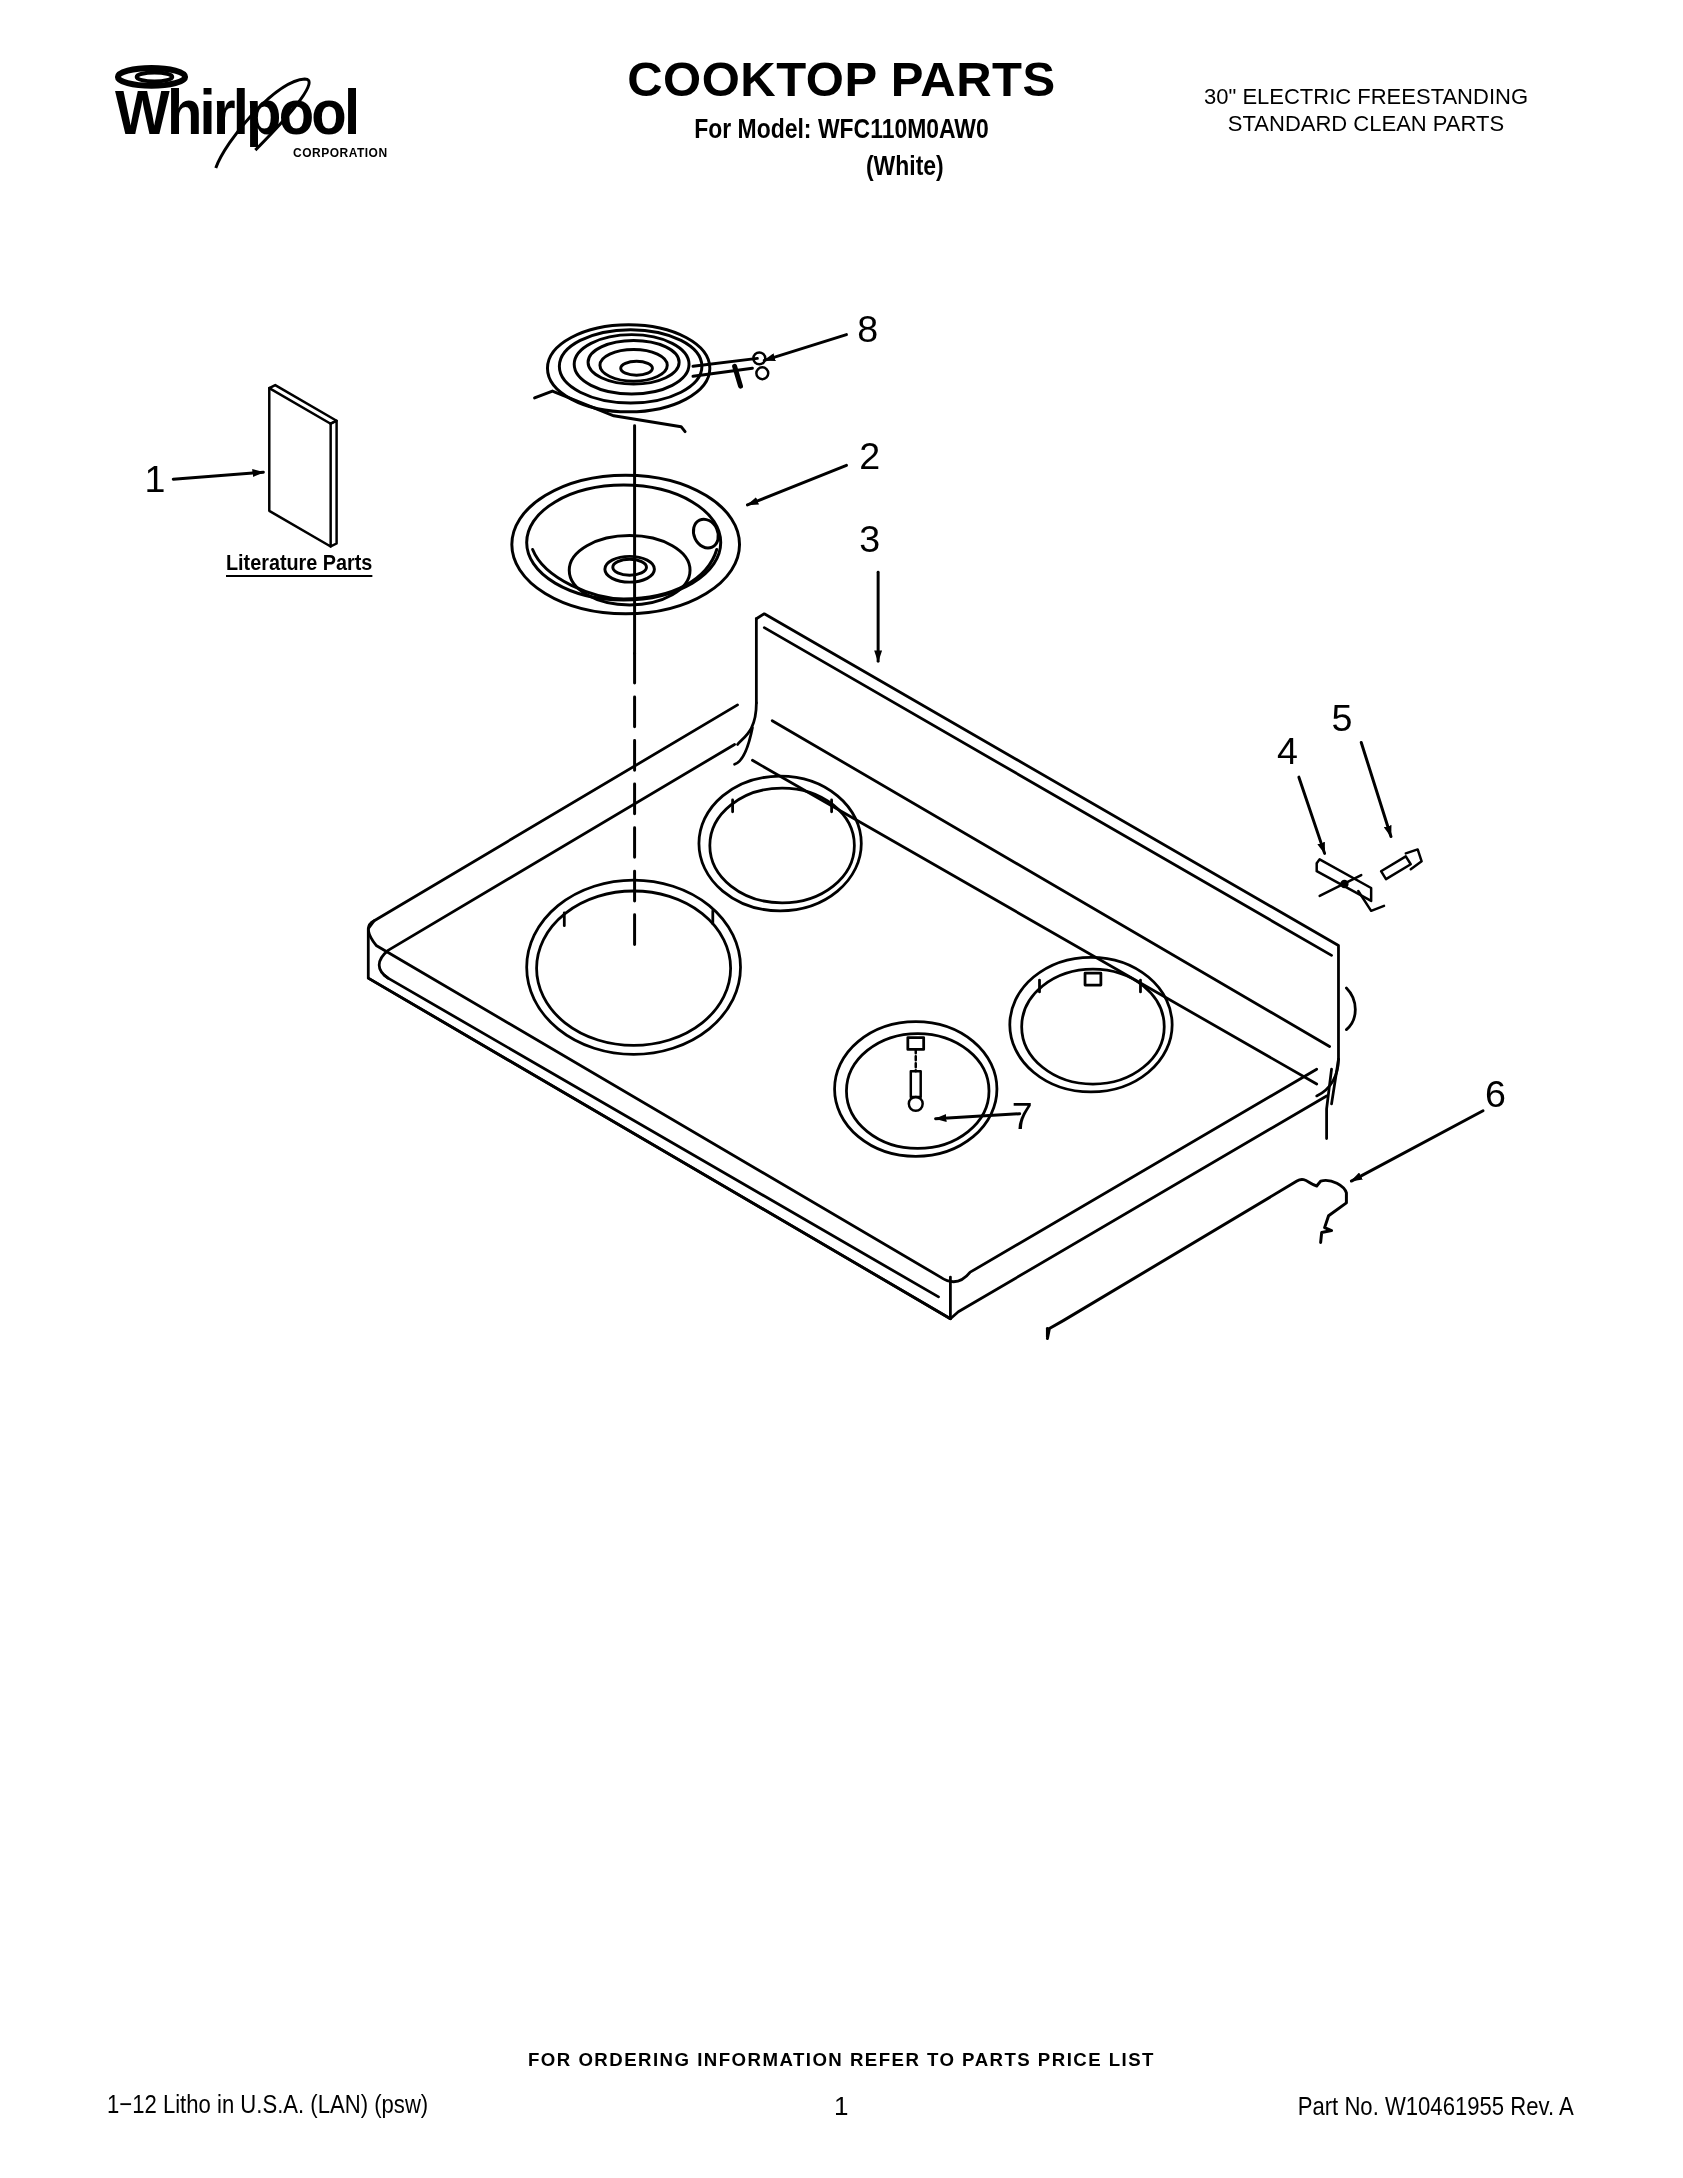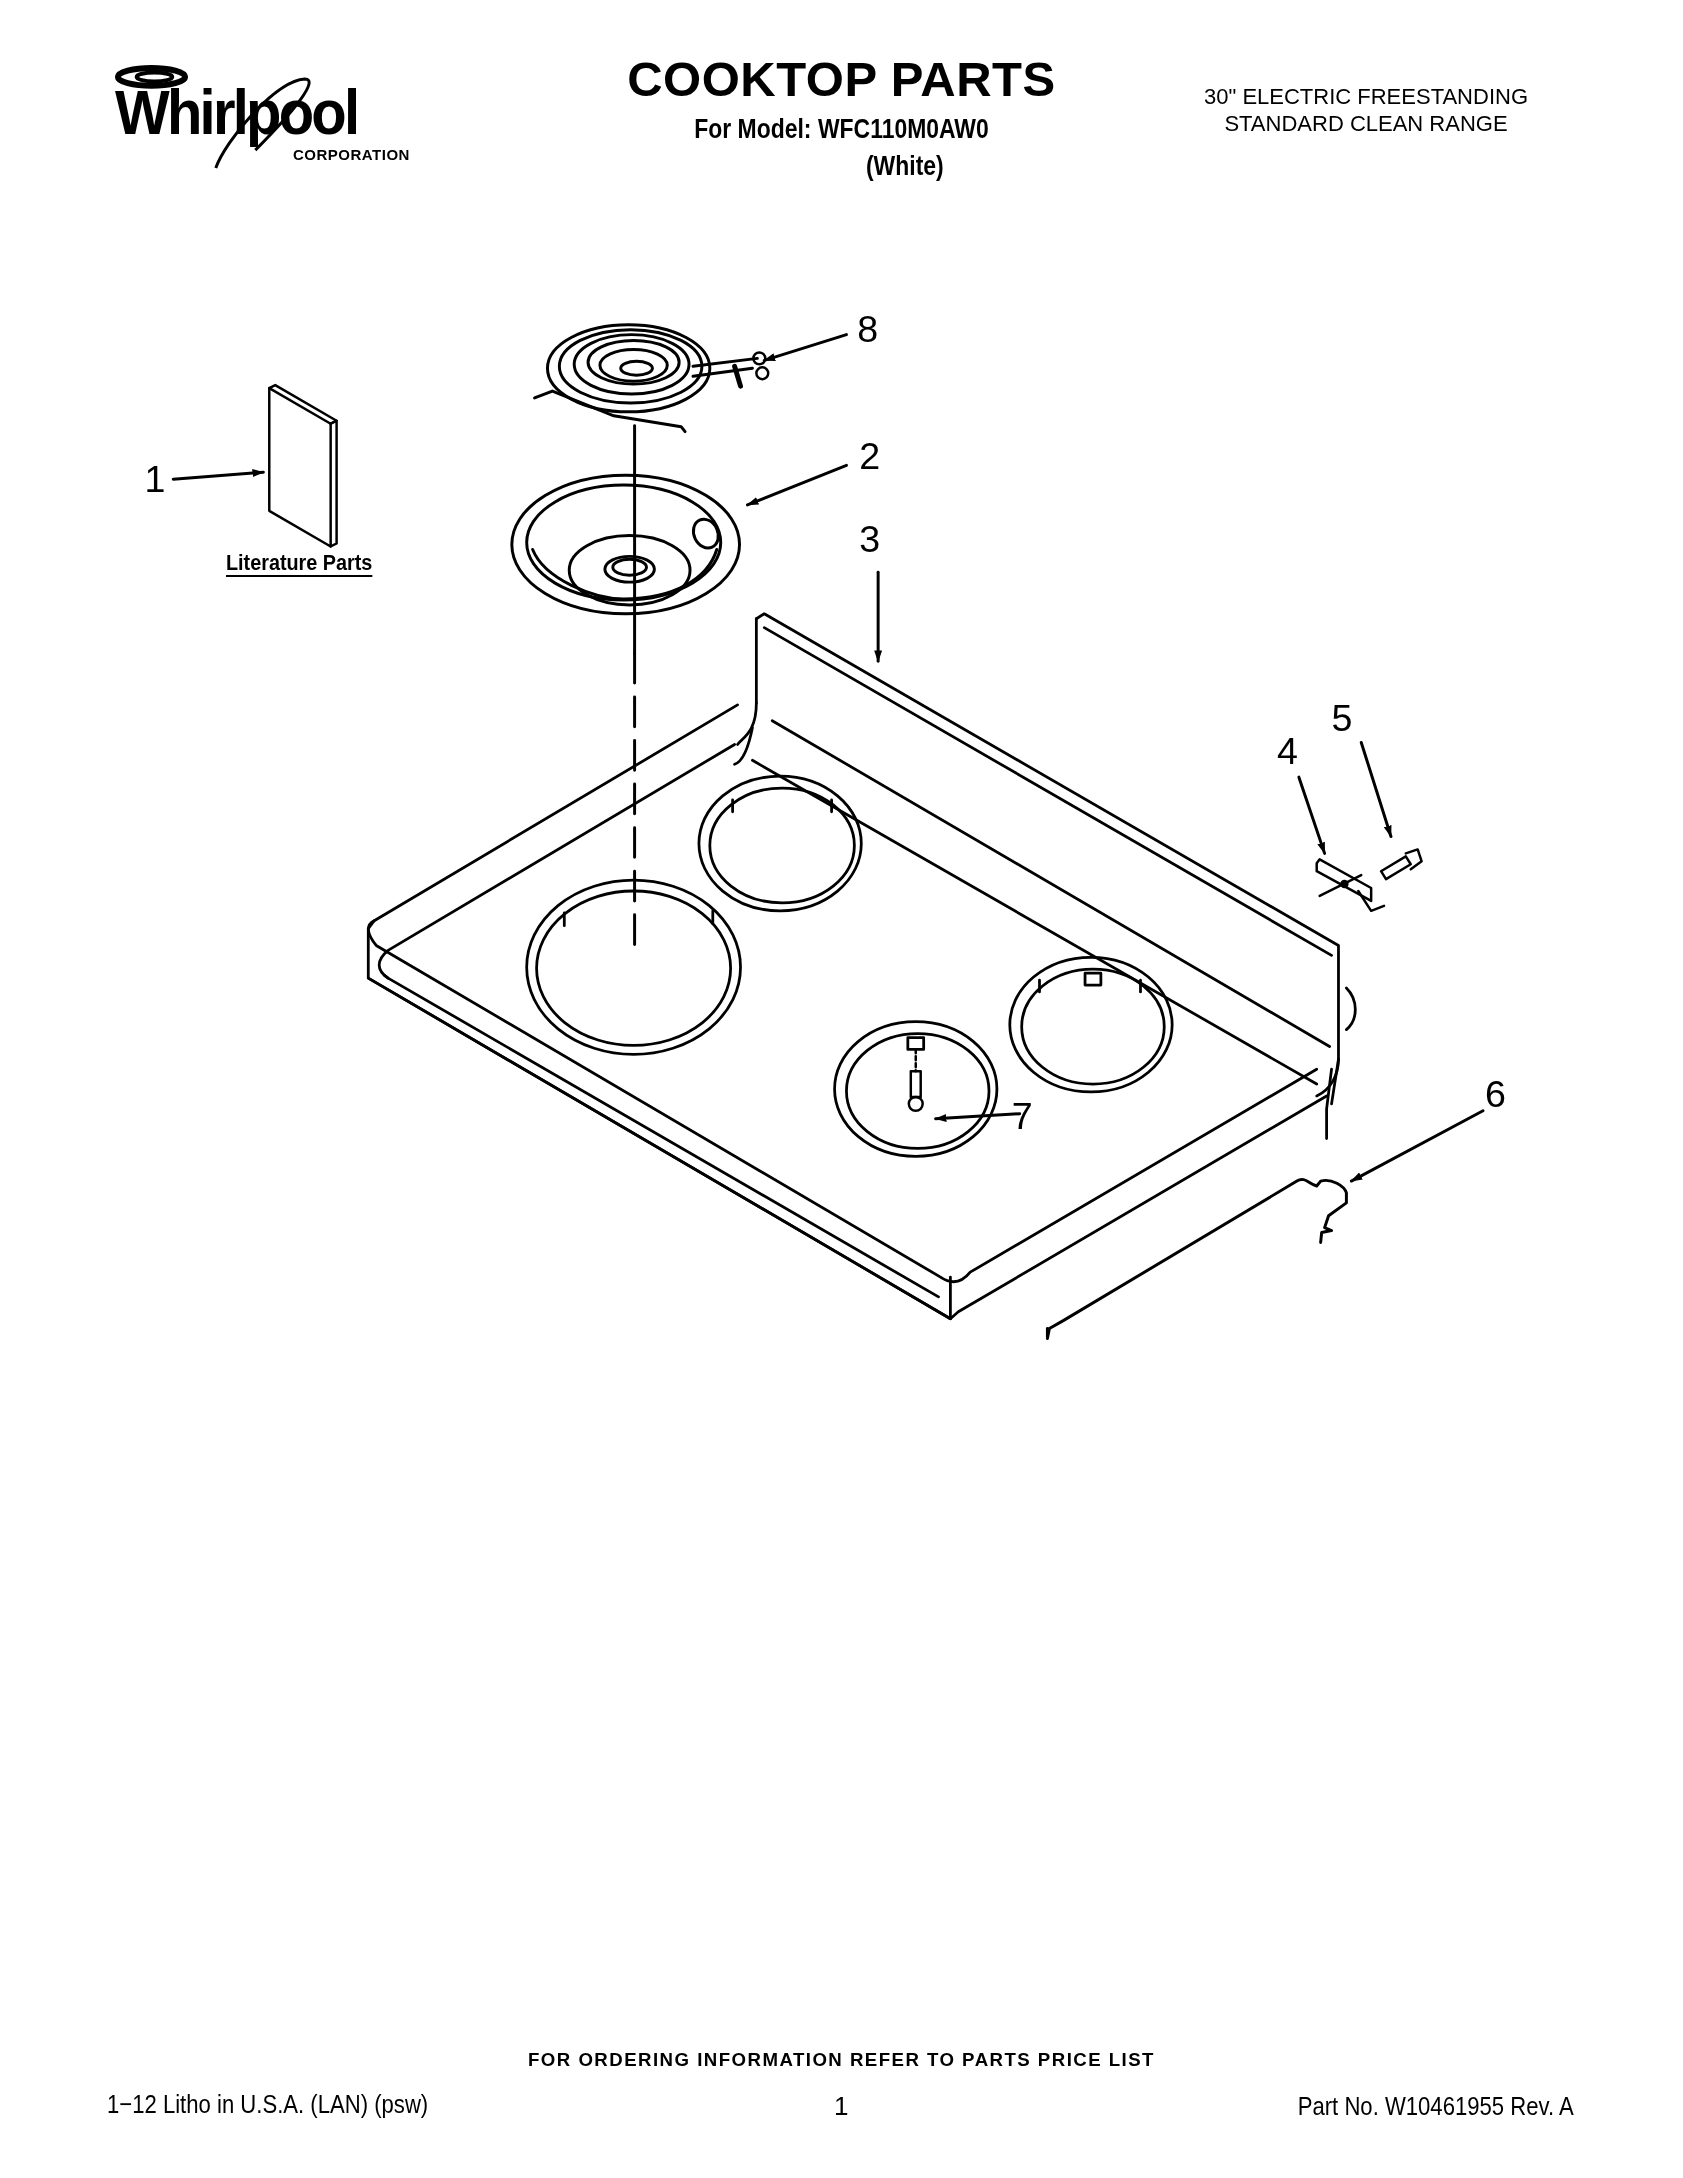--- a/index.html
+++ b/index.html
@@ -1,20 +1,20 @@
 <!DOCTYPE html>
 <html><head>
   <meta charset="utf-8">
   <style>
     html, body { margin: 0; padding: 0; background: #ffffff; }
     body { width: 1683px; height: 2178px; position: relative; overflow: hidden; font-family: "Liberation Sans", sans-serif; color: #000; }
     .abs { position: absolute; }
     .logo { left: 107px; top: 61px; width: 267px; height: 99px; text-align: center; }
     .logo-word { position: absolute; left: 8px; top: 20px; font-family: "Liberation Sans", sans-serif; font-weight: 900; font-size: 63px; letter-spacing: -3px; line-height: 1; transform: scaleX(0.92); transform-origin: left top; }
-    .logo-corp { position: absolute; left: 186px; top: 85px; font-weight: 900; font-size: 15px; letter-spacing: 0.5px; }
+    .logo-corp { position: absolute; left: 186px; top: 85px; font-weight: 900; font-size: 12px; letter-spacing: 0.5px; }
     .title { left: 0; width: 1683px; top: 55px; text-align: center; }
     .title-main { display: block; font-weight: 700; font-size: 49px; line-height: 1; letter-spacing: 0.5px; padding-left: 0px; }
     .title-model { display: block; font-weight: 700; font-size: 27px; margin-top: 10px; transform: scaleX(0.85); }
     .title-color { display: block; font-weight: 700; font-size: 27px; margin-top: 6px; padding-left: 149px; transform: scaleX(0.85); }
     .subtitle { left: 1168px; width: 396px; top: 83px; text-align: center; font-size: 22px; line-height: 27px; }
     .diagram { left: 0; top: 0; width: 1683px; height: 2178px; }
     .lit-label { left: 226px; top: 550px; font-size: 22px; font-weight: 700; text-decoration: underline; text-underline-offset: 5px; transform: scaleX(0.9); transform-origin: left top; }
     .order-note { left: 0; width: 1683px; top: 2049px; text-align: center; font-weight: 900; font-size: 19px; letter-spacing: 1.5px; transform: scaleX(0.98); }
     .foot-left { left: 107px; top: 2089px; font-size: 26px; transform: scaleX(0.85); transform-origin: left top; }
     .foot-mid { left: 834px; top: 2091px; font-size: 26px; }
@@ -36,21 +36,21 @@
 </div>
 
 <div class="abs title">
   <span class="title-main">COOKTOP PARTS</span>
   <span class="title-model">For Model: WFC110M0AW0</span>
   <span class="title-color">(White)</span>
 </div>
 
 <div class="abs subtitle">
   <div>30" ELECTRIC FREESTANDING</div>
-  <div>STANDARD CLEAN RANGE</div>
+  <div>STANDARD CLEAN PARTS</div>
 </div>
 
 <svg class="abs diagram" viewBox="0 0 1700 2200" fill="none" stroke="#000" stroke-linecap="round" stroke-linejoin="round">
   <defs>
     <marker id="ah" viewBox="0 0 12 8" refX="11" refY="4" markerWidth="12" markerHeight="8" orient="auto" markerUnits="userSpaceOnUse">
       <path d="M0,0 L12,4 L0,8 Z" fill="#000" stroke="none"></path>
     </marker>
   </defs>
 
   <g stroke-width="2.5">

